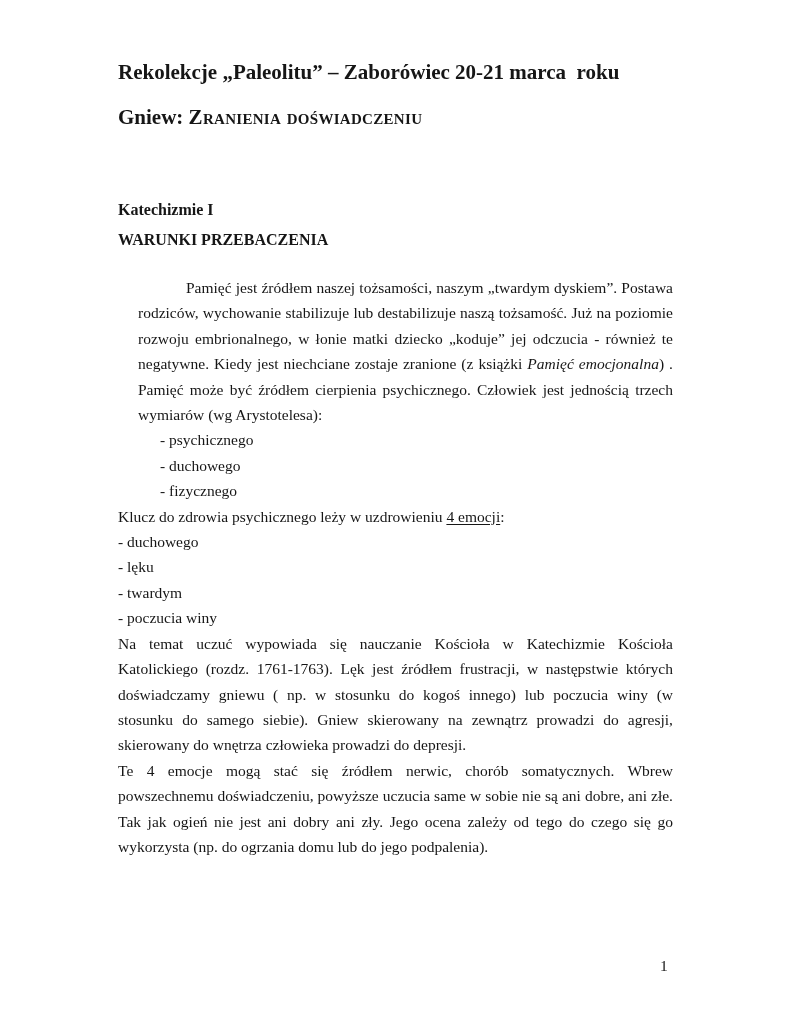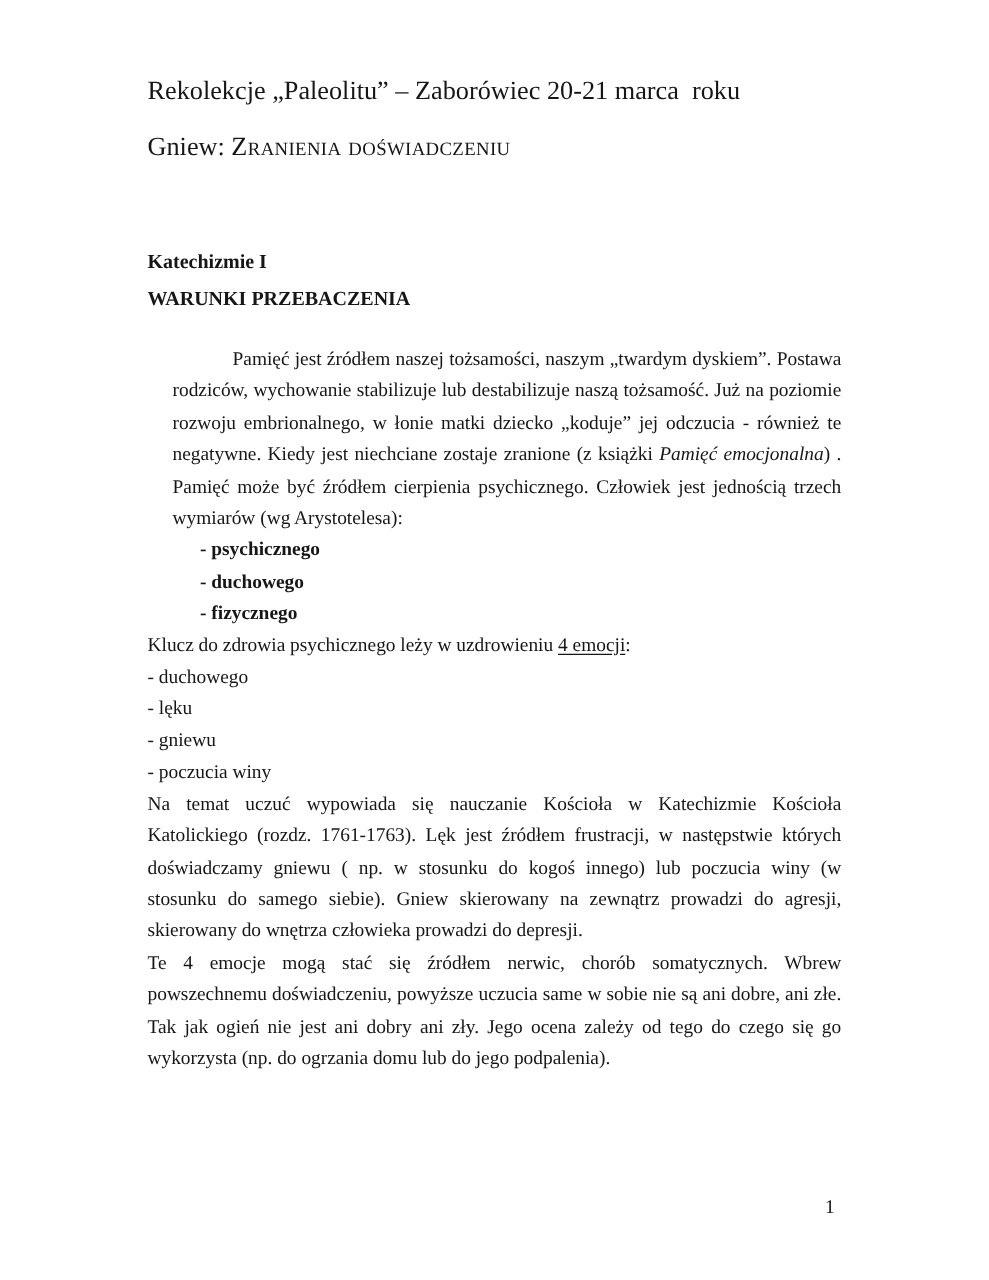--- a/index.html
+++ b/index.html
@@ -12,21 +12,21 @@
   .page {
     position: relative;
     width: 791px; height: 1024px;
     box-sizing: border-box;
     padding: 50px 118px 0 118px;
     background: #ffffff;
     overflow: hidden;
   }
   .title-block { margin: 0 0 0 0; }
   .title-line {
-    font-weight: normal;
+    font-weight: bold;
     font-size: 21px;
     line-height: 45px;
     white-space: pre-wrap;
   }
   .sc { font-variant: small-caps; letter-spacing: 0.3px; }
   .heading-block { margin-top: 55px; }
   .heading-line {
     font-weight: bold;
     font-size: 16px;
     line-height: 30px;
@@ -35,21 +35,21 @@
     margin-top: 20px;
     font-size: 15.5px;
     line-height: 25.4px;
   }
   .para {
     margin: 0;
     text-align: justify;
   }
   .para.indent { text-indent: 48px; margin-left: 20px; }
   .plain { margin: 0; text-align: left; }
-  .list-indented .list-line { padding-left: 42px; font-weight: bold; }
+  .list-indented .list-line { padding-left: 42px; }
   .list-line { margin: 0; }
   .ul-underline { text-decoration: underline; text-underline-offset: 2px; }
   .italic { font-style: italic; }
   .page-number {
     position: absolute;
     top: 953px;
     left: 660px;
     font-size: 15.5px;
     line-height: 25px;
   }
@@ -77,21 +77,21 @@
       <p class="plain list-line">- psychicznego</p>
       <p class="plain list-line">- duchowego</p>
       <p class="plain list-line">- fizycznego</p>
     </div>
 
     <p class="plain"><span>Klucz do zdrowia psychicznego leży w uzdrowieniu </span><span class="ul-underline">4 emocji</span><span>:</span></p>
 
     <div>
       <p class="plain list-line">- duchowego</p>
       <p class="plain list-line">- lęku</p>
-      <p class="plain list-line">- gniewu</p>
+      <p class="plain list-line">- twardym</p>
       <p class="plain list-line">- poczucia winy</p>
     </div>
 
     <p class="para">Na temat uczuć wypowiada się nauczanie Kościoła w Katechizmie Kościoła Katolickiego (rozdz. 1761-1763). Lęk jest źródłem frustracji, w następstwie których doświadczamy gniewu ( np. w stosunku do kogoś innego) lub poczucia winy (w stosunku do samego siebie). Gniew skierowany na zewnątrz prowadzi do agresji, skierowany do wnętrza człowieka prowadzi do depresji.</p>
 
     <p class="para">Te 4 emocje mogą stać się źródłem nerwic, chorób somatycznych. Wbrew powszechnemu doświadczeniu, powyższe uczucia same w sobie nie są ani dobre, ani złe. Tak jak ogień nie jest ani dobry ani zły. Jego ocena zależy od tego do czego się go wykorzysta (np. do ogrzania domu lub do jego podpalenia).</p>
 
   </div>
 
   <div class="page-number">1</div>

